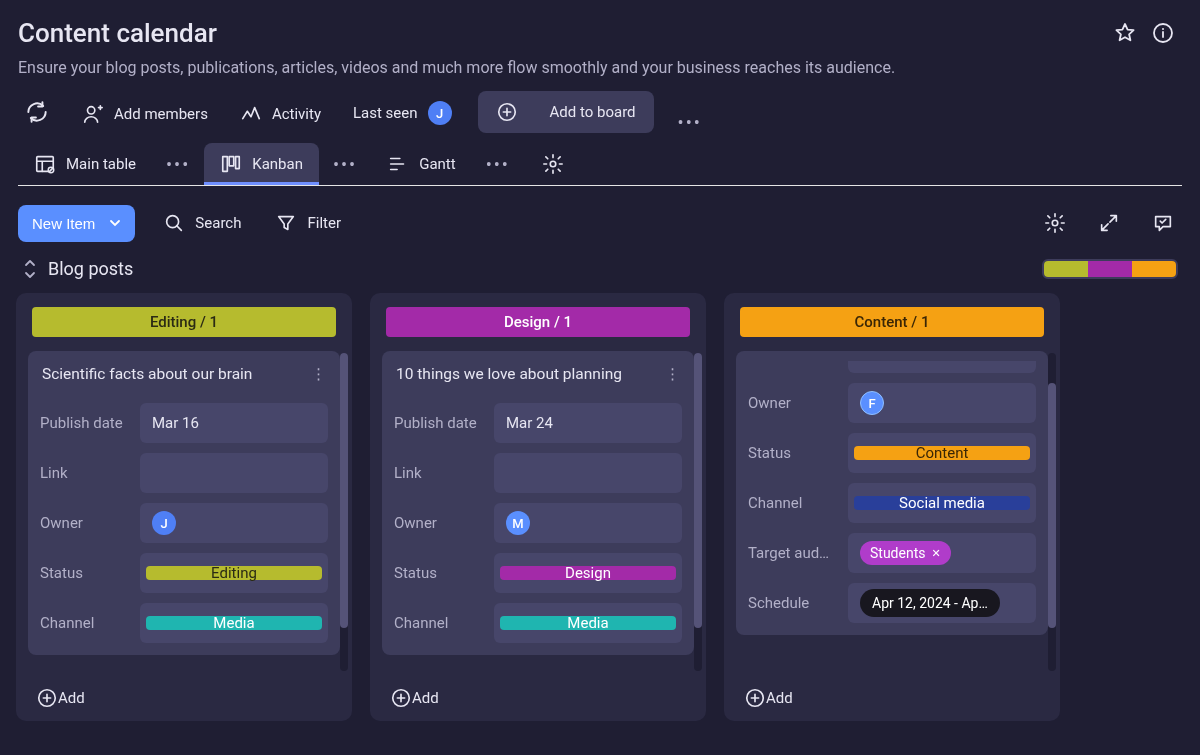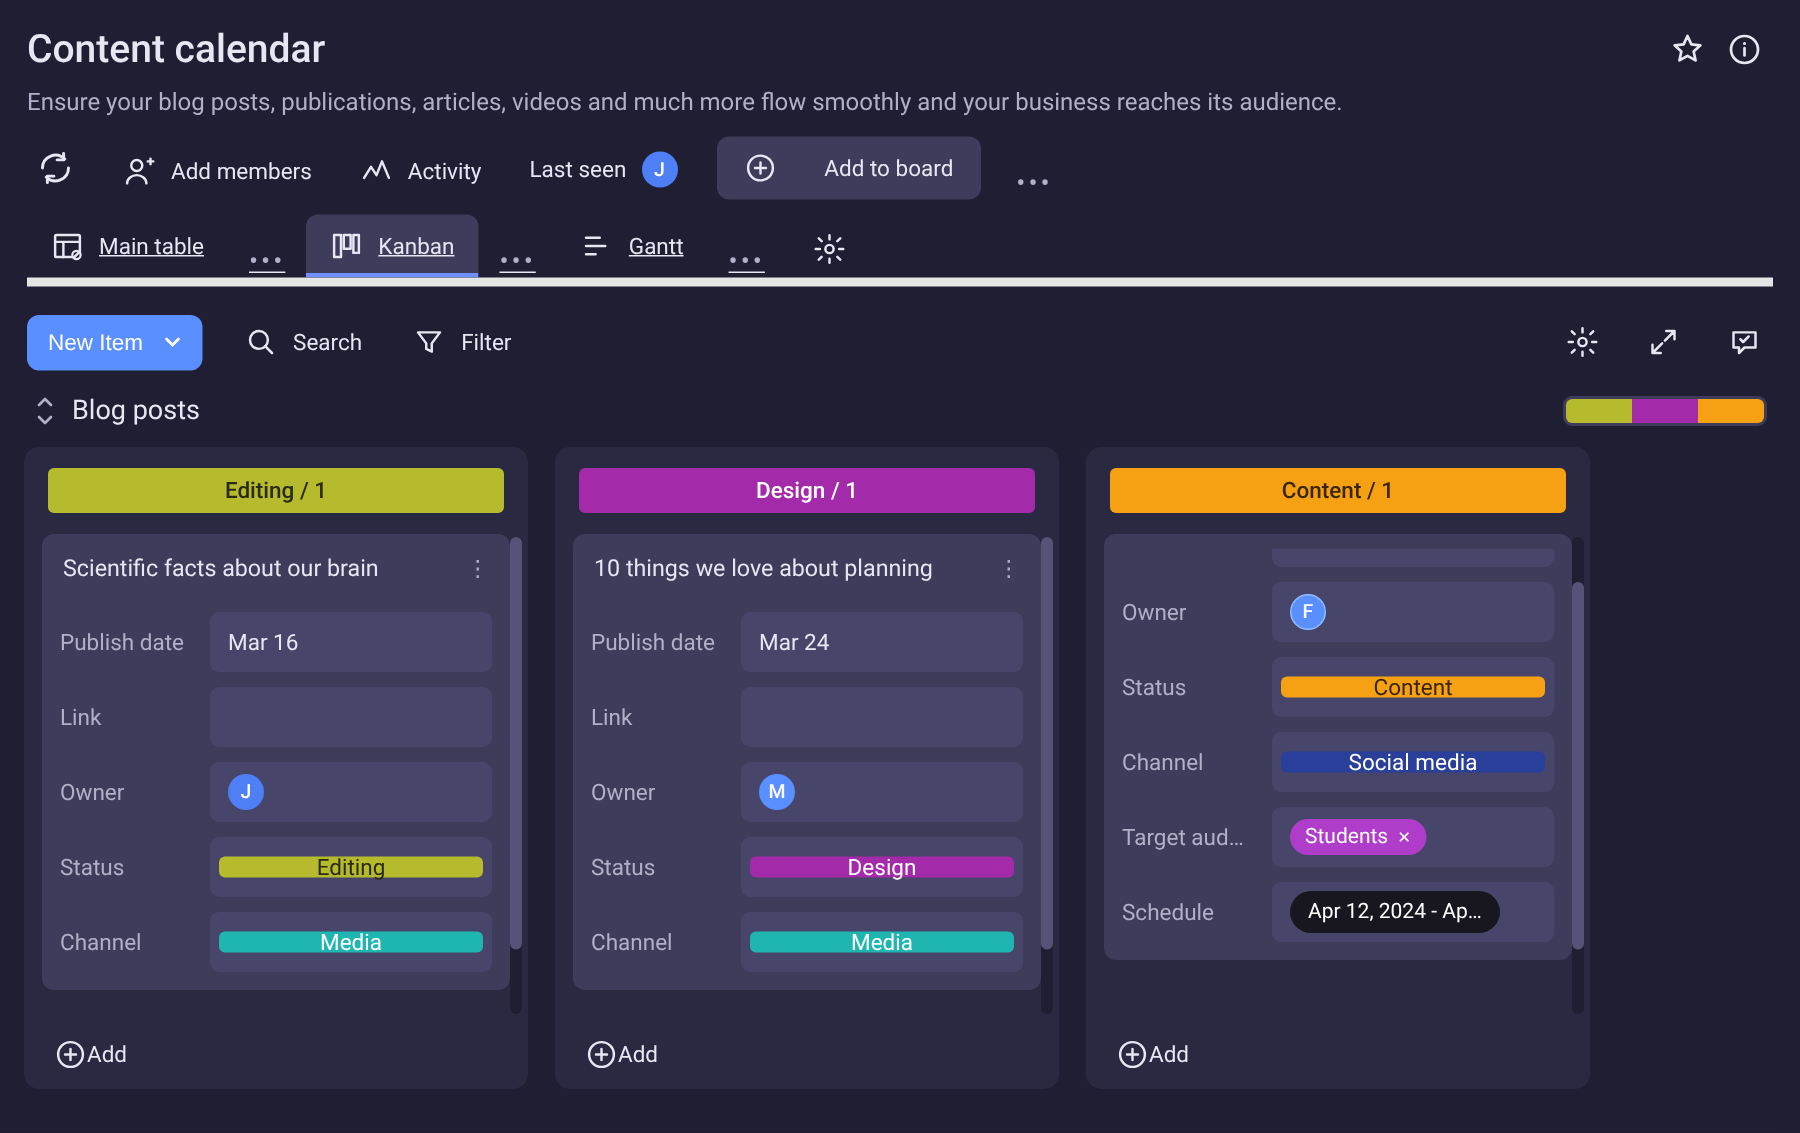--- a/index.html
+++ b/index.html
@@ -49,22 +49,22 @@
   .tool-item.pill { background: var(--bg3); padding: 10px 18px; border-radius: 8px; gap: 32px; }
   .avatar {
     width: 24px; height: 24px; border-radius: 50%;
     display: inline-flex; align-items: center; justify-content: center;
     font-size: 13px; font-weight: 500; color: #fff;
   }
   .avatar.j { background: #4f7ff5; }
   .avatar.m { background: #5a8fff; }
   .avatar.f { background: #5a8fff; border: 1px solid #8fbfff; }
   .views {
-    display: flex; align-items: flex-end; gap: 10px; margin-top: 10px;
-    border-bottom: 6px solid #e5e5e5; padding-bottom: 0; text-decoration: underline;
+    display: flex; align-items: center; gap: 10px; margin-top: 10px;
+    border-bottom: 1px solid #e5e5e5; padding-bottom: 0;
   }
   .view-tab {
     display: flex; align-items: center; gap: 10px; padding: 10px 16px;
     border-radius: 8px 8px 0 0; cursor: pointer; color: var(--txt);
   }
   .view-tab.active {
     background: var(--bg3);
     border-bottom: 3px solid #6f8fff;
     padding-bottom: 7px;
   }

